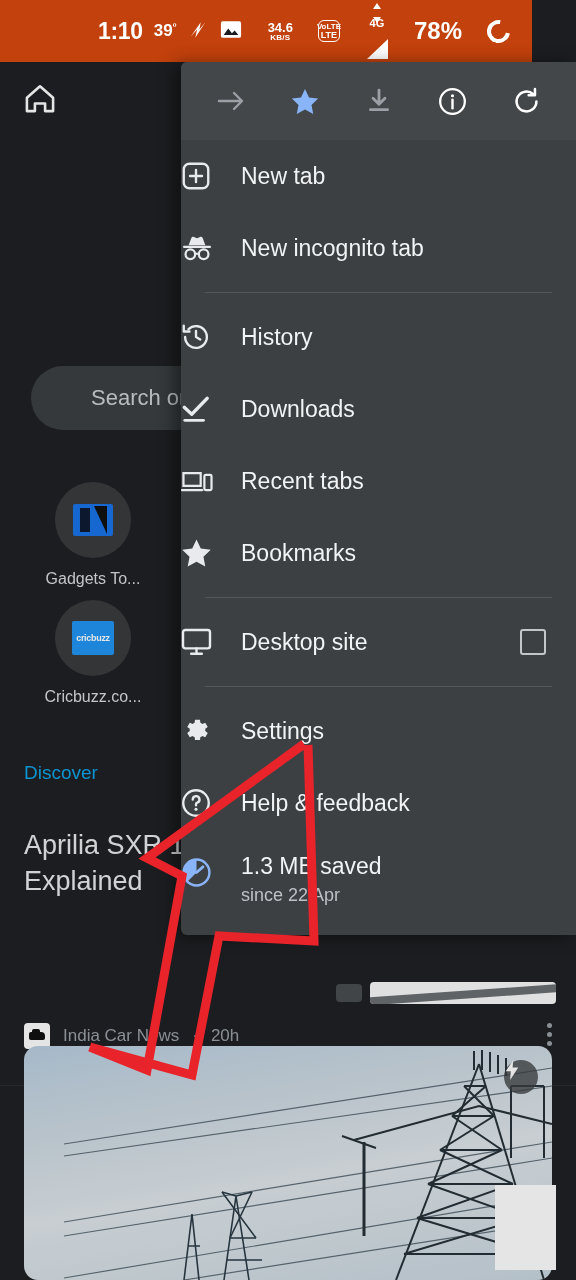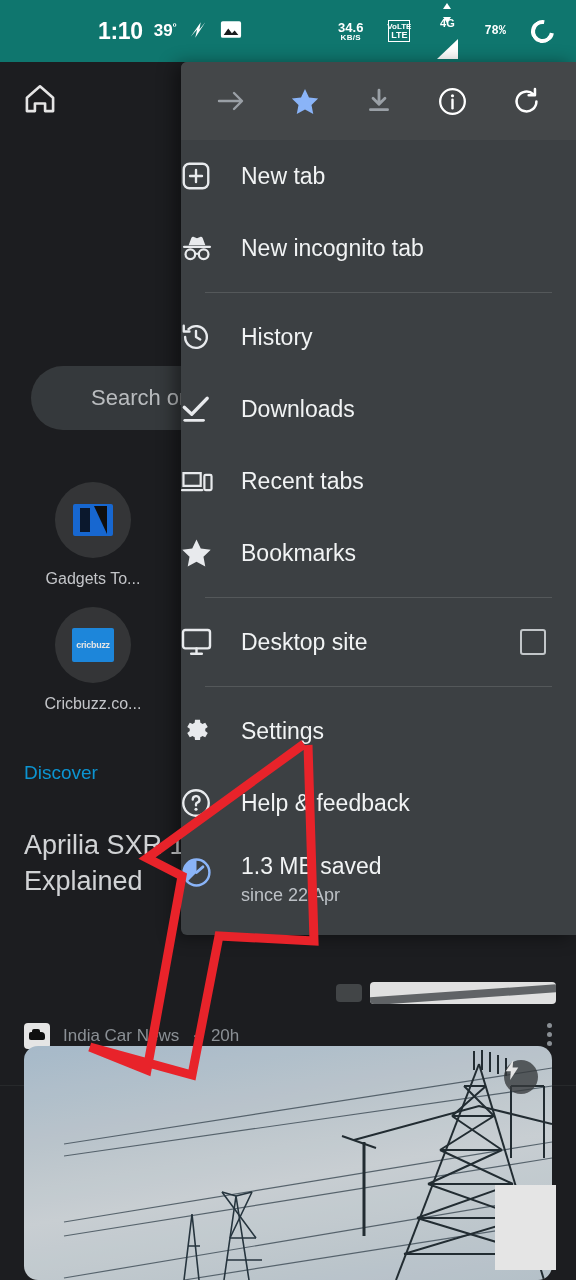--- a/index.html
+++ b/index.html
@@ -7,47 +7,47 @@
   body {
     font-family:"Liberation Sans", sans-serif;
     background:#202124;
     color:#e8eaed;
     position:relative;
     overflow:hidden;
   }
 
   
   #status-bar{
-    position:absolute; left:0; top:0; width:576px; height:62px;
-    background:#0f766e;
+    position:absolute; left:0; top:0; width:532px; height:62px;
+    background:#c2410c;
     display:flex; align-items:center;
   }
   .sb-left{
     display:flex; align-items:center; gap:11px;
     position:absolute; left:98px; top:50%; transform:translateY(-50%);
   }
   .sb-time{ font-size:23px; font-weight:700; letter-spacing:-.3px; color:#fff; }
   .sb-temp{ font-size:17px; font-weight:700; color:#fff; position:relative; }
   .sb-temp sup{ font-size:10px; vertical-align:super; }
   .sb-right{
     display:flex; align-items:center; gap:25px;
     position:absolute; right:22px; top:50%; transform:translateY(-50%);
   }
   .netspeed{ display:flex; flex-direction:column; align-items:center; line-height:1; color:#fff; }
   .netspeed .n1{ font-size:13px; font-weight:700; }
   .netspeed .n2{ font-size:8px; font-weight:700; letter-spacing:.3px; }
   .volte{
-    border:1.6px solid #fff; border-radius:0; width:22px; height:22px;
+    border:1.6px solid #fff; border-radius:6px; width:22px; height:22px;
     display:flex; flex-direction:column; align-items:center; justify-content:center;
     line-height:1; color:#fff; font-weight:700;
   }
   .volte .v1{ font-size:8px; }
   .volte .v2{ font-size:9px;text-align:center; }
   .sig-wrap{ display:flex; align-items:center; gap:1px;flex-direction:column; }
-  .sb-batt{ font-size:12px; font-weight:700; color:#fff;font-family:Liberation Mono, monospace; }
+  .sb-batt{ font-size:24px; font-weight:700; color:#fff; }
   .batt-ring{
     width:23px; height:23px; border-radius:50%;
     border:4px solid #fff;
     border-right-color:transparent;
     transform:rotate(-35deg);
   }
 
   
   #ntp{ position:absolute; left:0; top:62px; width:576px; height:1218px; background:#202124; }
 
@@ -213,21 +213,21 @@
     <span class="ph">Search or type web address</span>
   </div>
 
   <div class="tiles">
     <div class="tile" style="left:28px;top:0;">
       <div class="disc">
         <div class="favicon-gadgets"></div>
       </div>
       <div class="cap">Gadgets To...</div>
     </div>
-    <div class="tile" style="left:28px;top:125px;">
+    <div class="tile" style="left:28px;top:118px;">
       <div class="disc">
         <div class="favicon-cricbuzz">cricbuzz</div>
       </div>
       <div class="cap">Cricbuzz.co...</div>
     </div>
   </div>
 
   <div id="discover-label">Discover</div>
 
   <div id="article">

